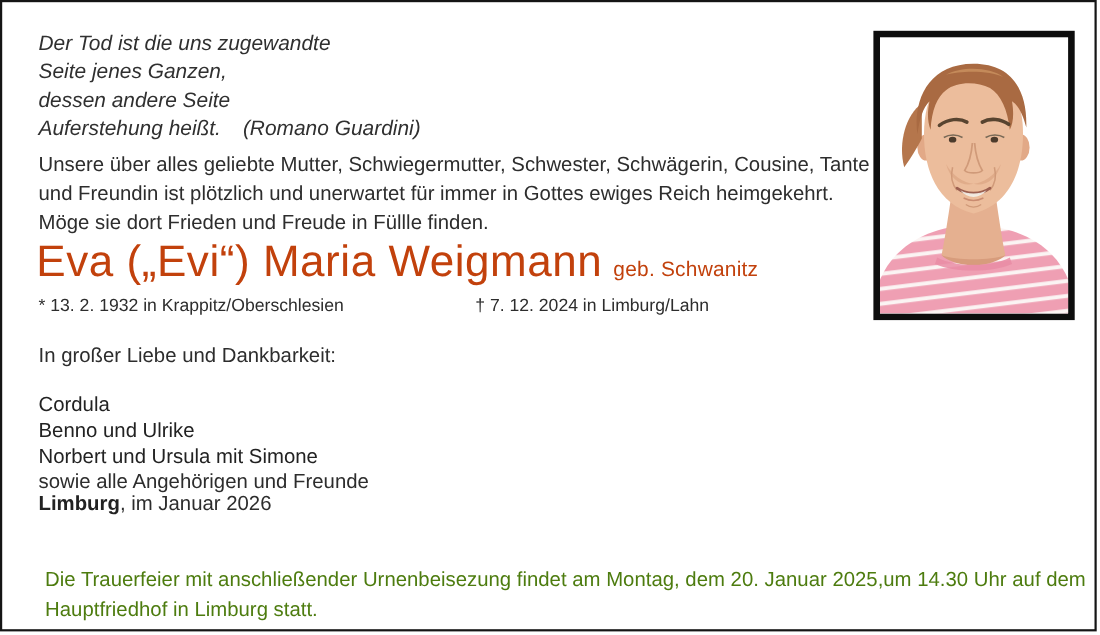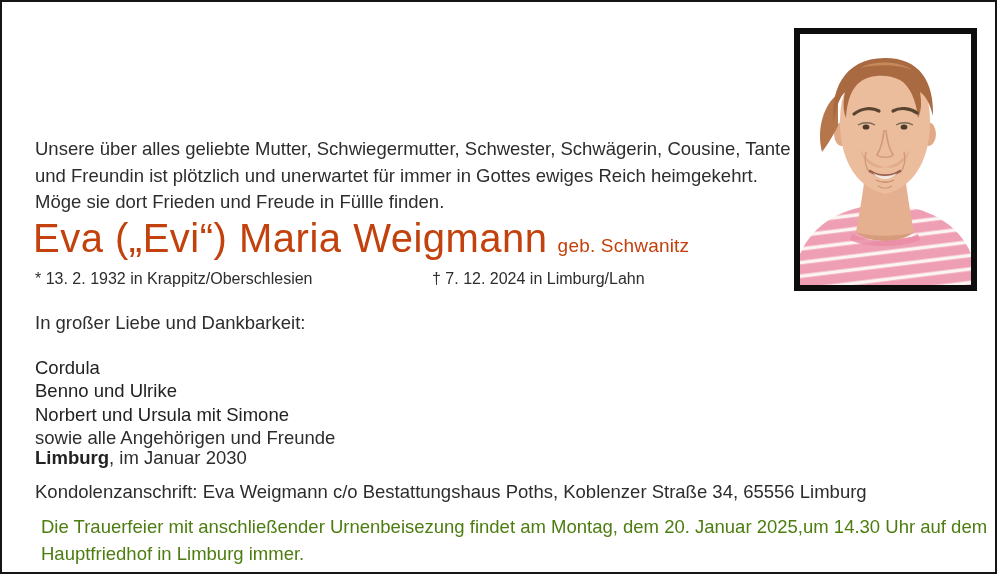--- a/index.html
+++ b/index.html
@@ -99,20 +99,28 @@
   }
   .photo-frame svg { display: block; width: 100%; height: 100%; }
 </style>
 </head>
 <body>
 
 <div class="sheet">
 
   <div class="border-frame"></div>
 
+  <div class="txt quote">
+    <div>Der Tod ist die uns zugewandte</div>
+    <div>Seite jenes Ganzen,</div>
+    <div>dessen andere Seite</div>
+    <div>
+      <span>Auferstehung heißt.</span><span class="attribution">(Romano Guardini)</span>
+    </div>
+  </div>
 
   <div class="txt intro">
     <div>Unsere über alles geliebte Mutter, Schwiegermutter, Schwester, Schwägerin, Cousine, Tante</div>
     <div>und Freundin ist plötzlich und unerwartet für immer in Gottes ewiges Reich heimgekehrt.</div>
     <div>Möge sie dort Frieden und Freude in Füllle finden.</div>
   </div>
 
   <h1 class="txt name-line">
     <span>Eva („Evi“) Maria Weigmann</span><span class="maiden">geb. Schwanitz</span>
   </h1>
@@ -123,28 +131,27 @@
 
   <div class="txt mourners">
     <div class="lead">In großer Liebe und Dankbarkeit:</div>
     <div class="name">Cordula</div>
     <div class="name">Benno und Ulrike</div>
     <div class="name">Norbert und Ursula mit Simone</div>
     <div>sowie alle Angehörigen und Freunde</div>
   </div>
 
   <div class="txt place-date">
-    <span class="place">Limburg</span><span>, im Januar 2030</span>
-  </div>
-
-  <div class="txt condolence">Kondolenzanschrift: Eva Weigmann c/o Bestattungshaus Poths, Koblenzer Straße 34, 65556 Limburg</div>
+    <span class="place">Limburg</span><span>, im Januar 2026</span>
+  </div>
+
 
   <div class="txt funeral">
     <div>Die Trauerfeier mit anschließender Urnenbeisezung findet am Montag, dem 20. Januar 2025,um 14.30 Uhr auf dem</div>
-    <div>Hauptfriedhof in Limburg immer.</div>
+    <div>Hauptfriedhof in Limburg statt.</div>
   </div>
 
   <div class="photo-frame">
     <svg viewBox="0 0 171 251" preserveAspectRatio="none">
       <defs>
         <pattern id="stripes" width="12" height="13.5" patternUnits="userSpaceOnUse" patternTransform="rotate(-7)">
           <rect width="12" height="13.5" fill="#ef9fb3"></rect>
           <rect y="9.2" width="12" height="3.6" fill="#fbf4f3"></rect>
         </pattern>
       </defs>

